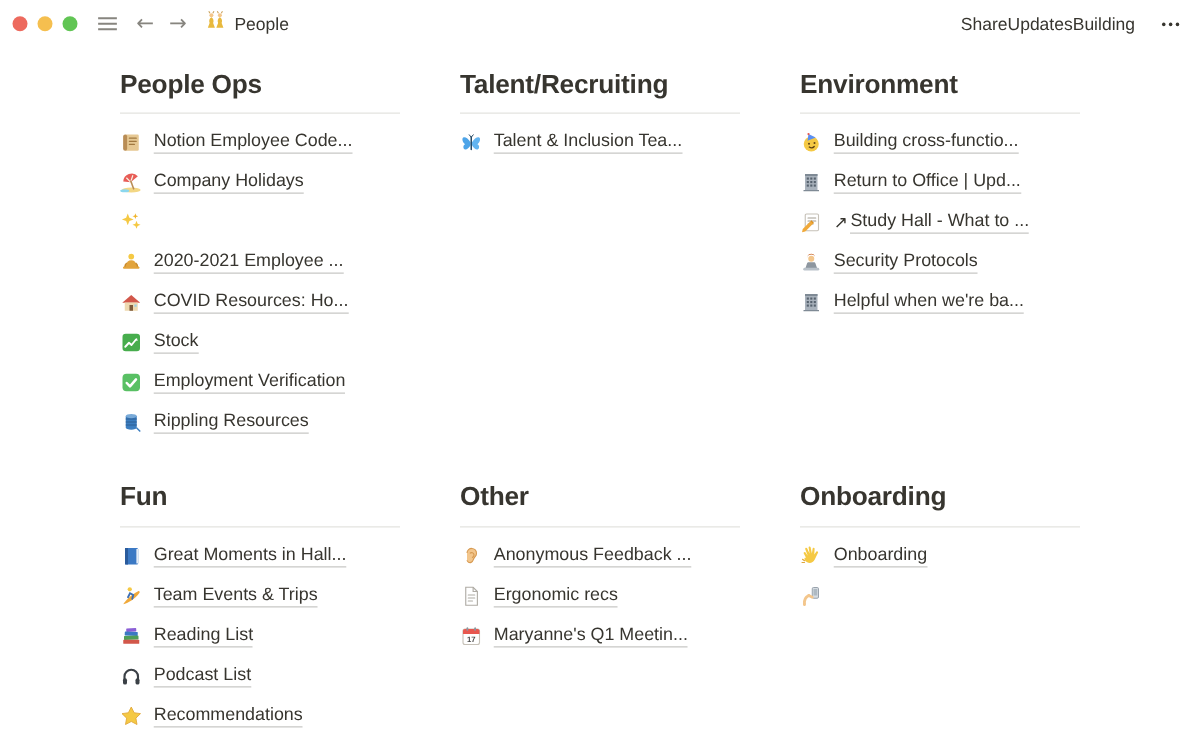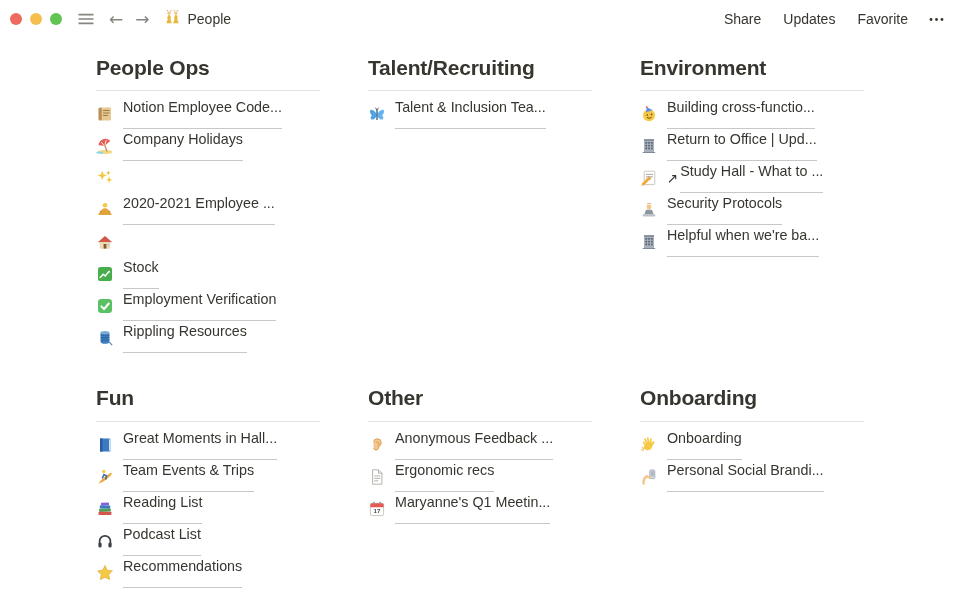--- a/index.html
+++ b/index.html
@@ -13,38 +13,38 @@
   .topbar { height:38px; display:flex; align-items:center; padding:0 15px 0 10px; }
   .traffic { display:flex; align-items:center; gap:8px; }
   .tl { width:12px; height:12px; border-radius:50%; }
   .menu-btn { margin-left:15px; display:flex; align-items:center; cursor:pointer; }
   .nav-arrow { margin-left:14px; font-size:17px; color:#87857f; line-height:1; cursor:pointer;
                font-family:"DejaVu Sans",sans-serif; }
   .nav-arrow.fwd { margin-left:12px; }
   .crumb { margin-left:14px; display:flex; align-items:center; gap:7px; cursor:pointer; }
   .crumb-title { font-size:14px; color:#37352f;text-align:right; }
   .spacer { flex:1; }
-  .tb-btn { font-size:14px; color:#37352f; margin-left:22px; cursor:pointer; white-space:nowrap; }
+  .tb-btn { font-size:14px; color:#37352f; cursor:pointer; white-space:nowrap; }
   .more-btn { margin-left:20px; display:flex; align-items:center; cursor:pointer; }
   
   .content { padding:16px 96px 0 96px; }
   .grid { display:grid; grid-template-columns:repeat(3,1fr); column-gap:48px; row-gap:30px;
           align-items:start; }
   .section-title { font-size:21px; font-weight:700; letter-spacing:-0.2px; color:#37352f;
                    line-height:1.3; padding-bottom:9px; }
   .section-divider { height:1px; background:#e4e3e0; margin-bottom:7px; }
   .page-item { display:flex; align-items:center; height:32px; text-decoration:none;
                color:inherit; cursor:pointer; }
   .page-item .icon { width:18px; height:18px; margin-right:9px; flex:0 0 18px;
                      display:flex; align-items:center; justify-content:center; }
   .page-item .icon svg { display:block; }
   .page-item .ext { font-size:13.5px; color:#37352f; margin-right:2px;
                     font-family:"DejaVu Sans",sans-serif; }
   .page-item .label { font-size:14.3px; font-weight:500; color:#37352f; white-space:nowrap;
-                      border-bottom:1px solid rgba(55,53,47,0.28); padding-bottom:13px; }
+                      border-bottom:1px solid rgba(55,53,47,0.28); padding-bottom:1px; }
 </style>
 </head>
 <body>
 
 <div class="app">
 
   <div class="topbar">
     <div class="traffic">
       <span class="tl" style="background: rgb(237, 106, 94);"></span>
       <span class="tl" style="background: rgb(245, 191, 79);"></span>
@@ -65,21 +65,21 @@
             <circle cx="12.6" cy="4.4" r="1.7" fill="#f3c68c"></circle>
           <path d="M5.4 6.2c-1.7 1-2.3 3-1.5 4.9L2.4 15h6l-1.5-3.9c.8-1.9.2-3.9-1.5-4.9z" fill="#e8b93e"></path>
           <path d="M12.6 6.2c-1.7 1-2.3 3-1.5 4.9L9.6 15h6l-1.5-3.9c.8-1.9.2-3.9-1.5-4.9z" fill="#e8b93e"></path>
         </svg>
       </span>
       <span class="crumb-title">People</span>
     </span>
     <span class="spacer"></span>
     <span class="tb-btn">Share</span>
     <span class="tb-btn">Updates</span>
-    <span class="tb-btn">Favorite</span>
+    <span class="tb-btn">Building</span>
     <span class="more-btn">
       <svg width="17" height="17" viewBox="0 0 18 18">
           <circle cx="3.2" cy="9" r="1.5" fill="#37352f"></circle>
           <circle cx="9" cy="9" r="1.5" fill="#37352f"></circle>
           <circle cx="14.8" cy="9" r="1.5" fill="#37352f"></circle>
         </svg>
     </span>
   </div>
 
   <div class="content">
@@ -130,20 +130,21 @@
           </a>
           <a class="page-item">
             <span class="icon">
               <svg width="18" height="18" viewBox="0 0 18 18">
                 <path d="M1.8 9.2L9 3l7.2 6.2z" fill="#d2574a"></path>
                 <rect x="3.8" y="9" width="10.4" height="6.6" fill="#eed9b0"></rect>
                 <rect x="7.6" y="11" width="2.8" height="4.6" fill="#7d5a3a"></rect>
                 <rect x="11.5" y="10.6" width="1.8" height="1.8" fill="#9ad0e8"></rect>
               </svg>
             </span>
+            <span class="label">COVID Resources: Ho...</span>
           </a>
           <a class="page-item">
             <span class="icon">
               <svg width="18" height="18" viewBox="0 0 18 18">
                 <rect x="2" y="2" width="14" height="14" rx="2.6" fill="#47ad4d"></rect>
                 <path d="M4.2 12.4l3-3.2 2 1.8 3.6-4.4" stroke="#fff" stroke-width="1.5" fill="none" stroke-linecap="round" stroke-linejoin="round"></path>
                 <path d="M13.6 5.4l.5 2.3-2.2-.8z" fill="#fff"></path>
               </svg>
             </span>
             <span class="label">Stock</span>
@@ -368,19 +369,18 @@
           </a>
           <a class="page-item">
             <span class="icon">
               <svg width="18" height="18" viewBox="0 0 18 18">
                 <rect x="9.8" y="2" width="5" height="8.6" rx="1" fill="#d6dce2" stroke="#98a2ac" stroke-width=".8"></rect>
                 <rect x="10.8" y="3.2" width="3" height="5.2" fill="#aeb9c2"></rect>
                 <path d="M3.6 15.6c-.4-3.4.8-6 3.4-7.2" stroke="#f3c68c" stroke-width="2.4" fill="none" stroke-linecap="round"></path>
                 <path d="M7 8.4l2.8 1.4" stroke="#f3c68c" stroke-width="2.2" stroke-linecap="round" fill="none"></path>
               </svg>
             </span>
-            <span class="label">Personal Social Brandi...</span>
           </a>
         </section>
       </div>
   </div>
 
 </div>
 
 </body></html>

